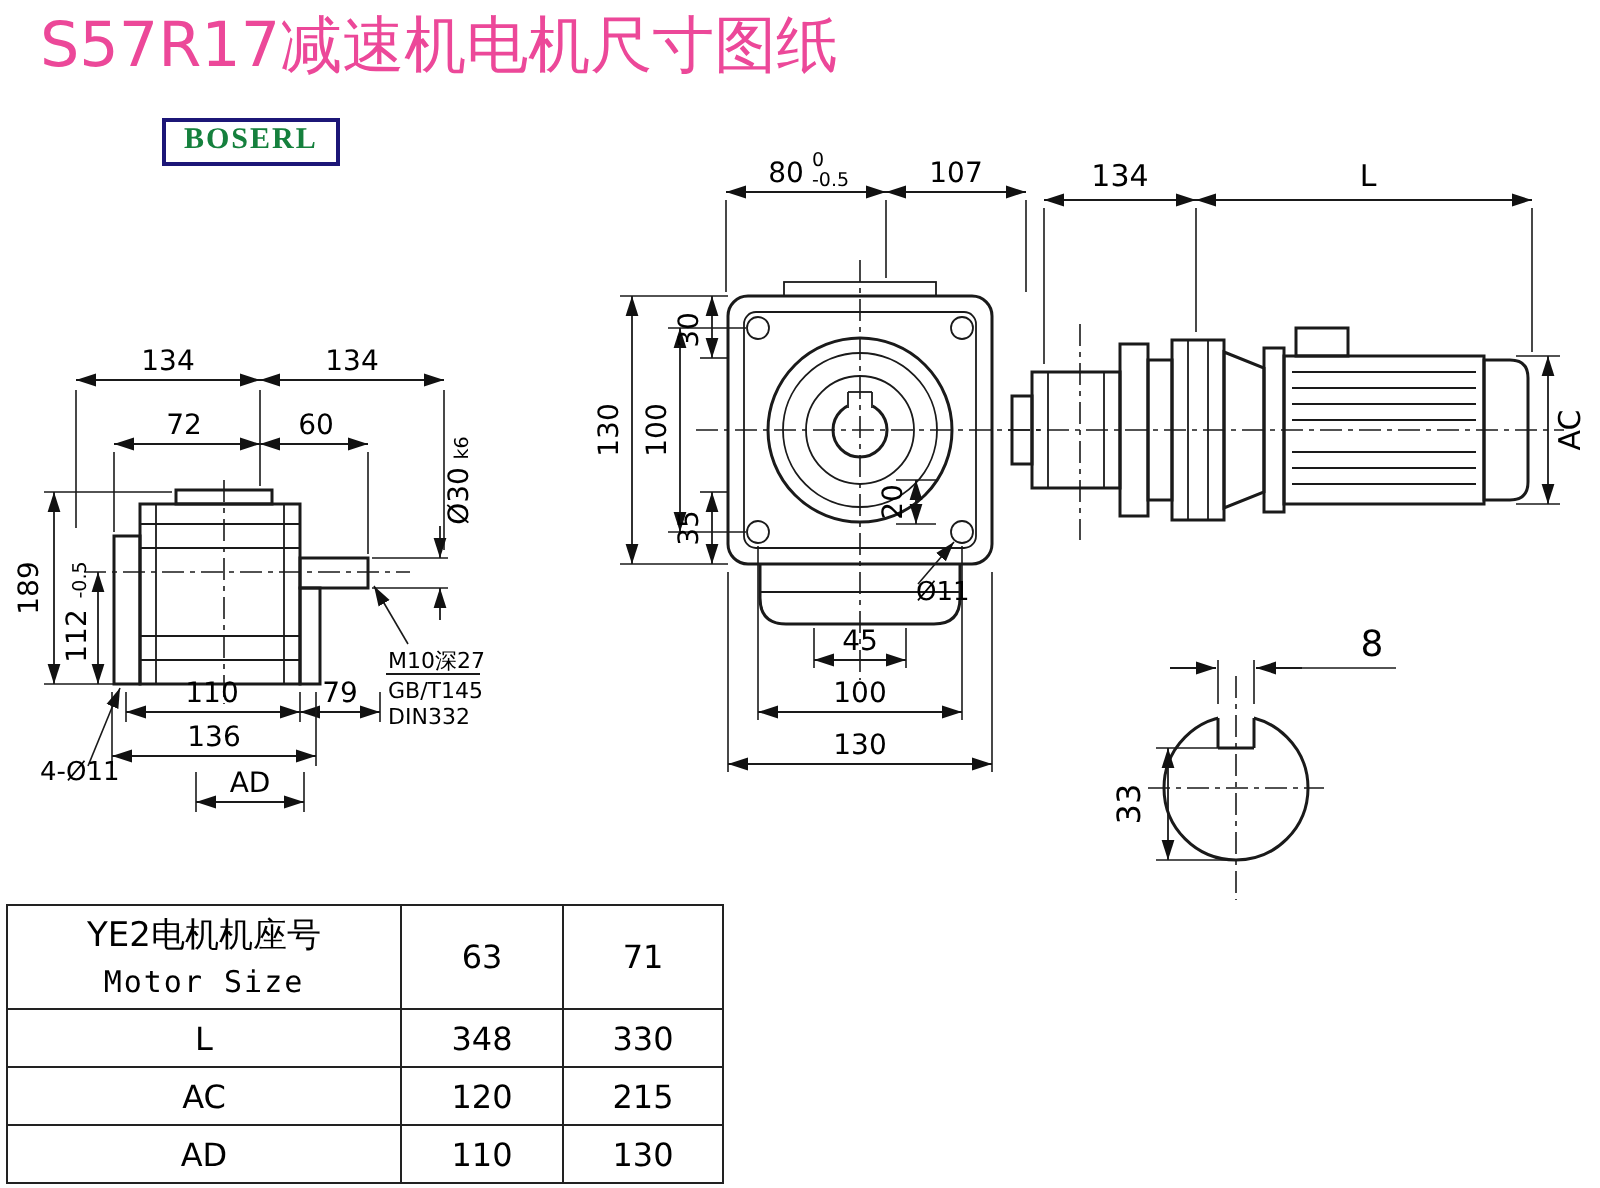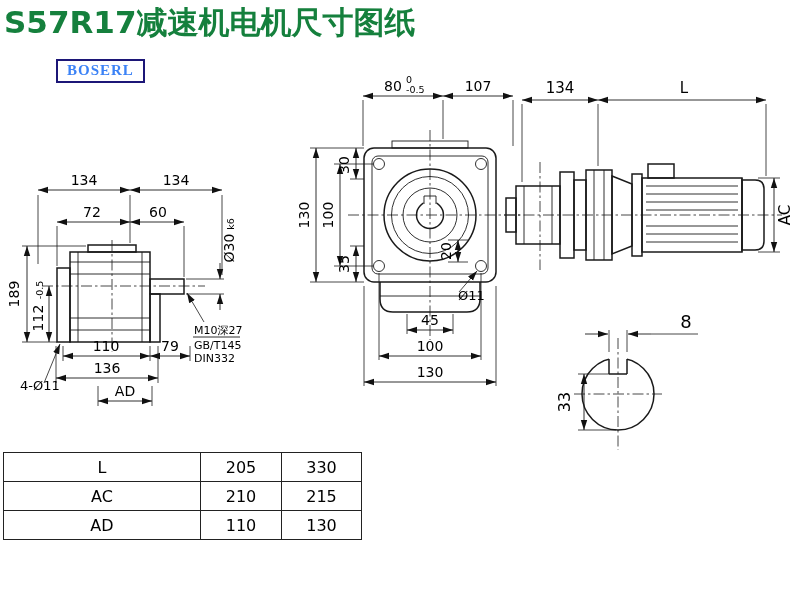--- a/index.html
+++ b/index.html
@@ -1,22 +1,22 @@
 <!DOCTYPE html>
 <html><head>
 <meta charset="utf-8">
 <style>
   * { margin:0; padding:0; box-sizing:border-box; }
   html,body { width:800px; height:594px; }
   body { background:#fff; font-family:"DejaVu Sans","Liberation Sans",sans-serif; position:relative; overflow:hidden; }
 
-  .title { position:absolute; left:4px; top:2px; font-size:31px; font-weight:bold; color:#15803d; white-space:nowrap; }
-  .logo  { position:absolute; left:56px; top:59px; border:2px solid #1c1677; background:#fff;
+  .title { position:absolute; left:20px; top:2px; font-size:31px; font-weight:normal; color:#ec4899; white-space:nowrap; }
+  .logo  { position:absolute; left:81px; top:59px; border:2px solid #1c1677; background:#fff;
            padding:1px 9px 2px 9px; font-family:"Liberation Serif",serif; font-size:15px;
-           font-weight:bold; color:#3b82f6; letter-spacing:1px; }
+           font-weight:bold; color:#15803d; letter-spacing:1px; }
 
   svg.drawing { position:absolute; left:0; top:0; }
 
   
   .o { fill:none; stroke:#1a1a1a; stroke-width:1.5; }   
   .t { fill:none; stroke:#1a1a1a; stroke-width:0.9; }   
   .d { fill:none; stroke:#1a1a1a; stroke-width:0.9; }   
   .e { fill:none; stroke:#1a1a1a; stroke-width:0.8; }   
   .c { fill:none; stroke:#1a1a1a; stroke-width:0.8; stroke-dasharray:11 3 2.5 3; } 
   text { fill:#000; font-family:"DejaVu Sans","Liberation Sans",sans-serif; font-size:14px; }
@@ -259,28 +259,36 @@
   </g>
 </svg>
 
 <table class="spec">
   <colgroup>
       <col style="width:197px">
       <col style="width:81px">
       <col style="width:80px">
     </colgroup>
   <tbody>
+      <tr class="hdr">
+    <td>
+      <div class="cellcn">YE2电机机座号</div>
+      <div class="cellen">Motor Size</div>
+    </td>
+    <td>63</td>
+    <td>71</td>
+  </tr>
   <tr class="row">
     <td>L</td>
-    <td>205</td>
+    <td>348</td>
     <td>330</td>
   </tr>
   <tr class="row">
     <td>AC</td>
-    <td>210</td>
+    <td>120</td>
     <td>215</td>
   </tr>
   <tr class="row">
     <td>AD</td>
     <td>110</td>
     <td>130</td>
   </tr>
 </tbody>
   </table>
 

